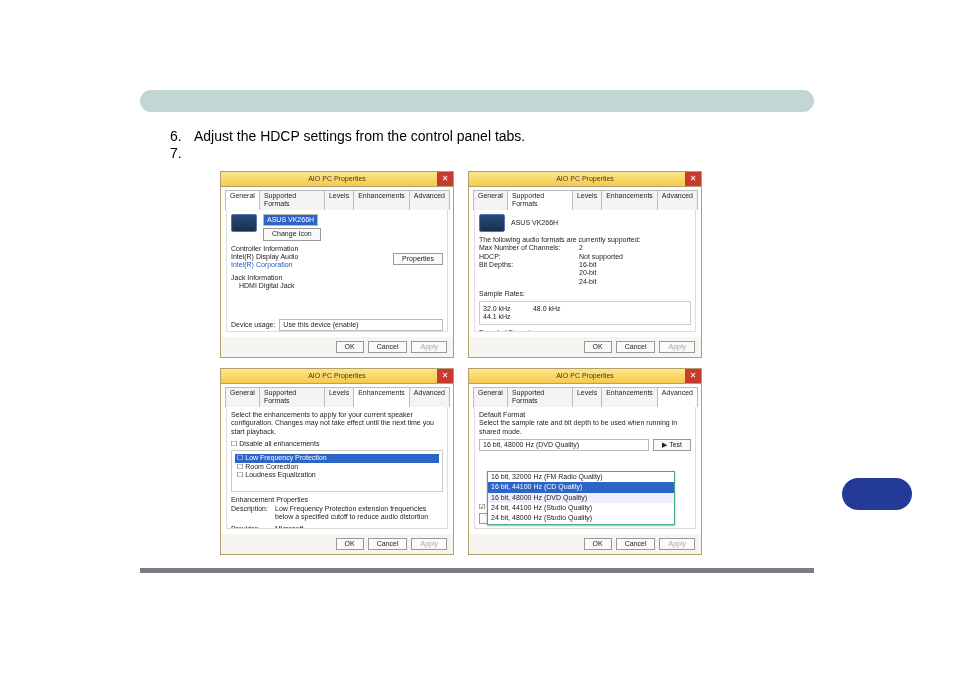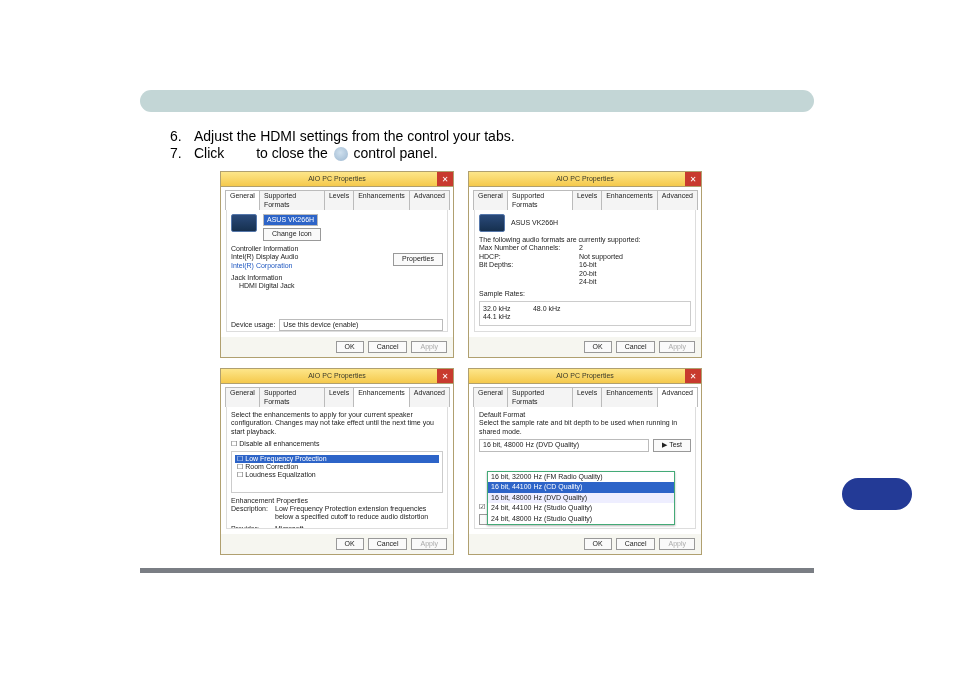--- a/index.html
+++ b/index.html
@@ -41,31 +41,24 @@
 </style>
 </head>
 <body>
 
 <div class="header-bar"></div>
 
 <div class="instructions">
   <ol class="instr">
     <li>
       <span class="num">6.</span>
-      <span>Adjust the HDMI settings from the control your tabs.</span>
+      <span>Adjust the HDCP settings from the control panel tabs.</span>
     </li>
     <li>
       <span class="num">7.</span>
-      <span>
-        <span>Click </span>
-        <span style="display:inline-block;width:24px"></span>
-        <span> to close the </span>
-        <span class="sound-icon"></span>
-        <span> control panel.</span>
-      </span>
     </li>
   </ol>
 </div>
 
 <div class="grid">
 
   <div class="dlg">
     <div class="titlebar">
       <span class="title">AIO PC Properties</span>
       <div class="closebox">

